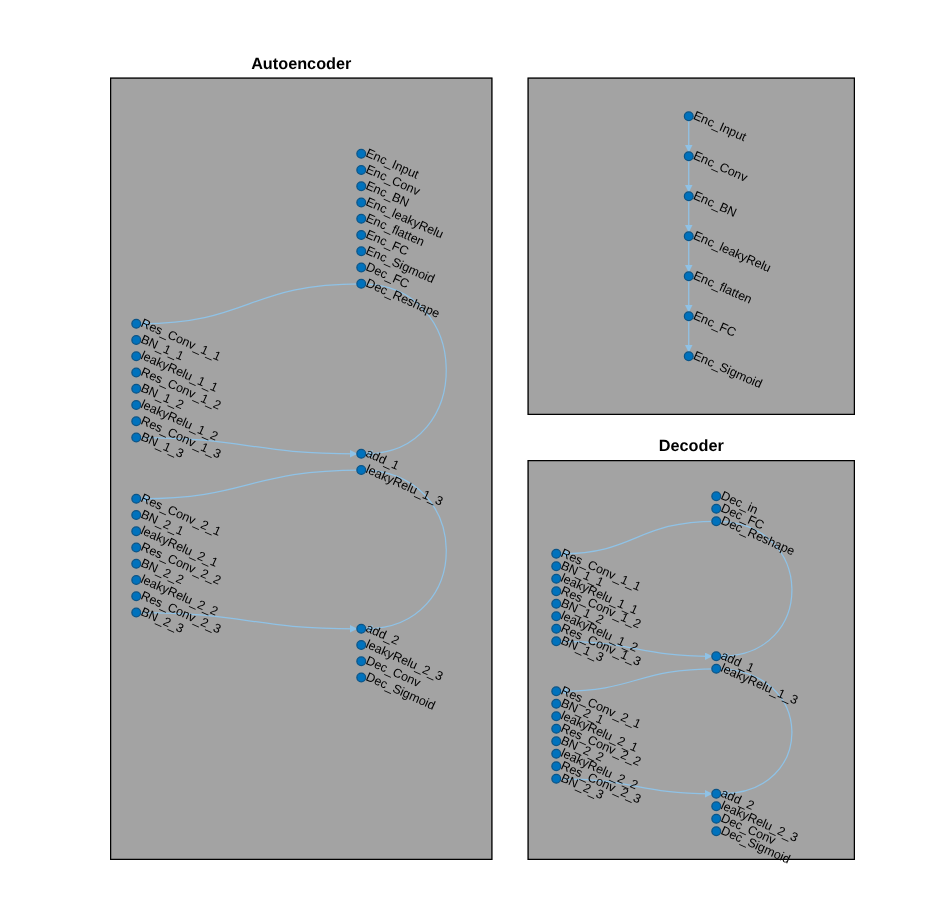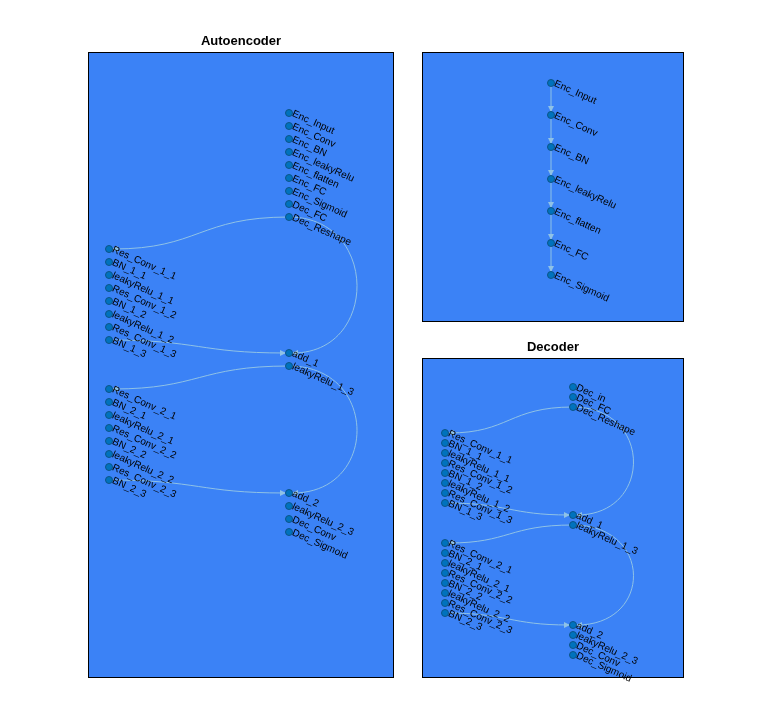--- a/index.html
+++ b/index.html
@@ -7,21 +7,22 @@
     font-family: Arial, Helvetica, sans-serif;
     font-size: 11px;
     background: #fff;
     width: 760px;
     height: 720px;
     position: relative;
   }
   .panel {
     position: absolute;
     border: 1px solid #000;
-    background: #3b82f6;
+    background: #a3a3a3;
+    margin-top: 10px;
   }
   .title {
     position: absolute;
     font-weight: bold;
     font-size: 13px;
     text-align: center;
     width: 100%;
     top: -20px;
   }
   

